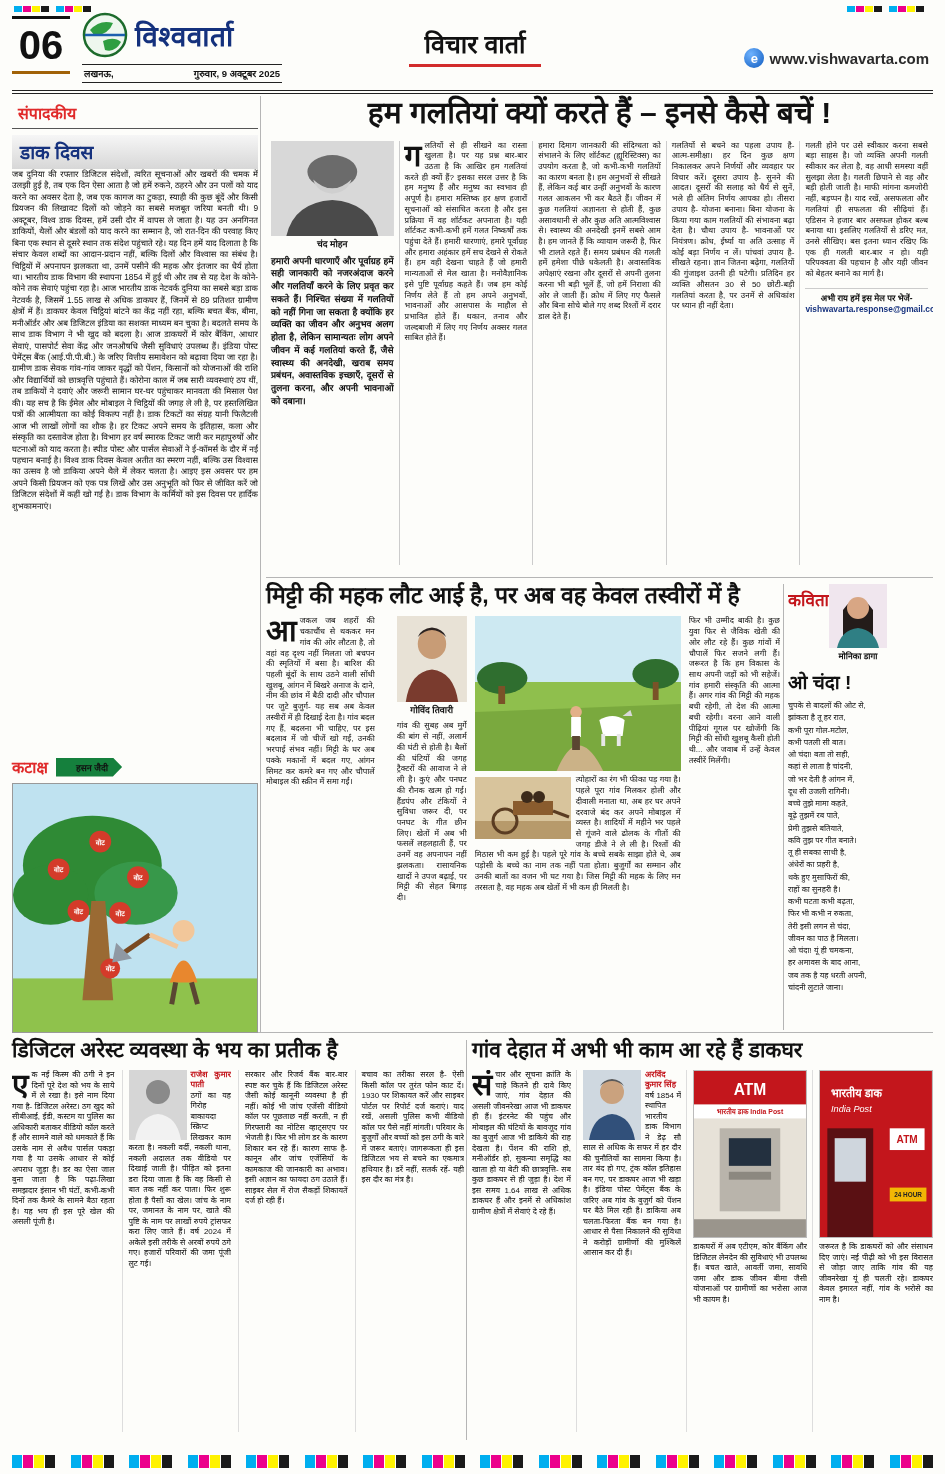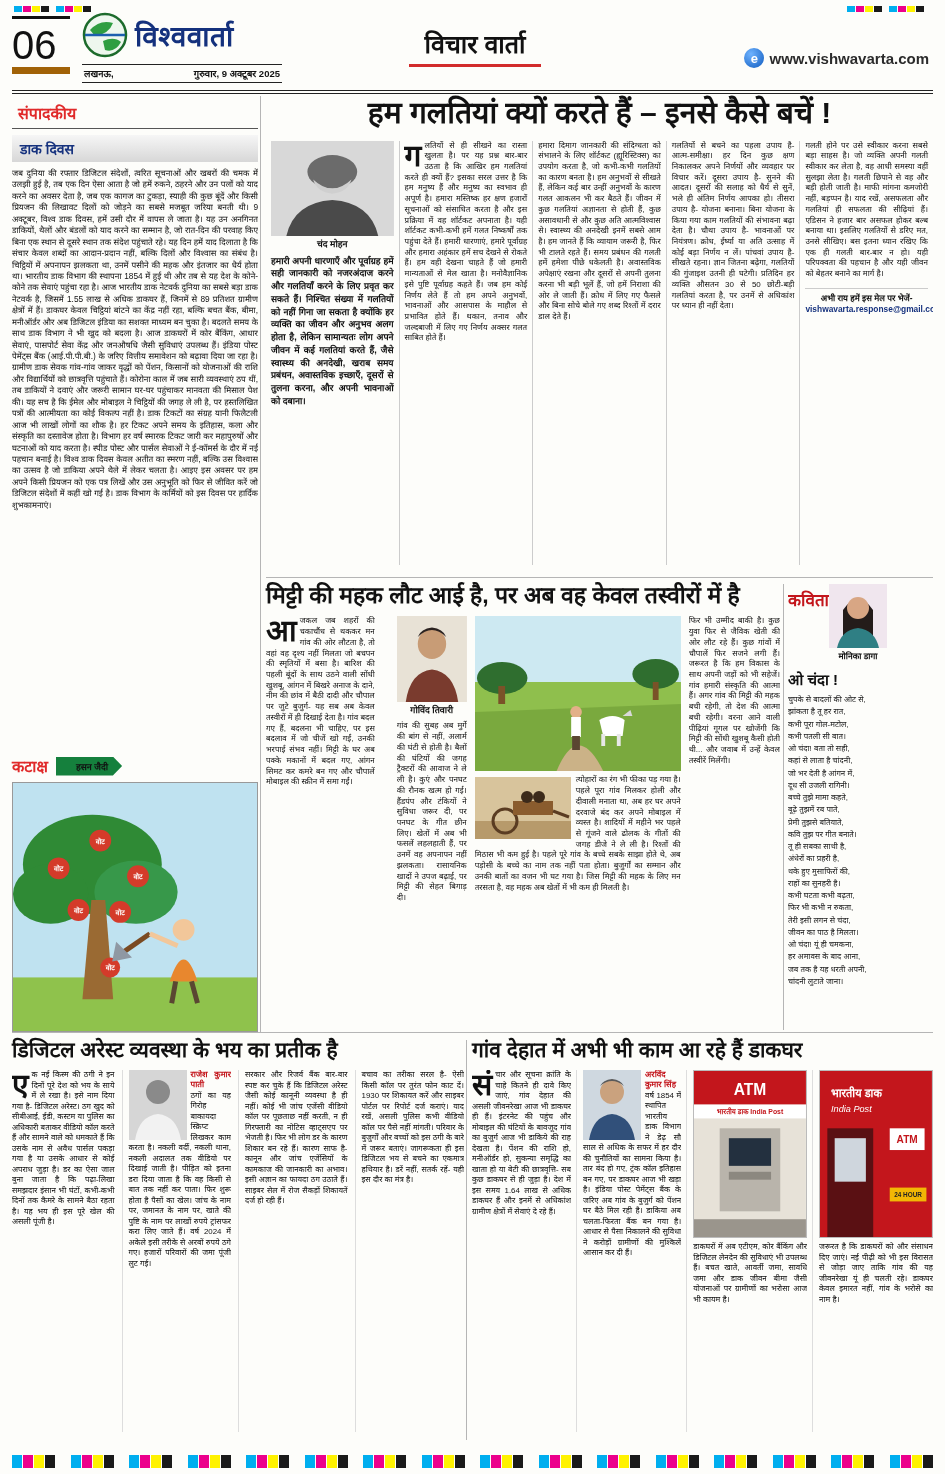--- a/index.html
+++ b/index.html
@@ -10,38 +10,38 @@
   
   .reg-strip { position:absolute; display:flex; }
   .cmyk-group { display:flex; gap:1px; margin-right:7px; }
   .cmyk-sq { width:9px; height:9px; display:inline-block; }
   .reg-strip .cmyk-sq { width:8px; height:6px; }
   .print-bar { position:absolute; left:12px; right:12px; bottom:5px; height:15px; display:flex; justify-content:space-between; align-items:center; overflow:hidden; }
   .print-bar .cmyk-group { margin-right:0; }
   .print-bar .cmyk-sq { width:10px; height:13px; }
 
   
-  .pagenum { position:absolute; left:12px; top:16px; width:58px; height:58px; border-top:3px solid #111; border-bottom:7px solid #a16207; font-size:40px; font-weight:normal; line-height:52px; }
+  .pagenum { position:absolute; left:12px; top:16px; width:58px; height:58px; border-top:3px solid #111; border-bottom:3px solid #a16207; font-size:40px; font-weight:bold; text-align:center; line-height:52px; }
   .logo-block { position:absolute; left:82px; top:12px; display:flex; align-items:center; gap:7px; }
   .logo-text { font-size:28px; font-weight:bold; color:#14317d; letter-spacing:.5px; }
   .dateline { position:absolute; left:82px; top:64px; width:200px; display:flex; justify-content:space-between; font-size:9.5px; font-weight:bold; border-top:1px solid #222; border-bottom:1px solid #222; padding:2px 2px; }
   .section-title-wrap { position:absolute; left:330px; width:290px; top:26px; text-align:center; }
   .section-title-text { font-size:25px; font-weight:bold; }
   .section-title-underline { width:132px; height:3px; background:#d22b2b; margin:4px auto 0; }
   .website { position:absolute; right:16px; top:48px; display:flex; align-items:center; gap:5px; font-size:15px; font-weight:bold; color:#2b2b2b; }
   .web-icon { width:20px; height:20px; border-radius:50%; background:radial-gradient(circle at 35% 30%, #6fb3ff, #0f5bbf); color:#fff; font-size:13px; font-weight:bold; display:flex; align-items:center; justify-content:center; }
   .header-rule { position:absolute; left:12px; right:12px; top:90px; height:4px; border-top:1.5px solid #222; border-bottom:1px solid #222; }
 
   .vline { position:absolute; width:1px; background:#b5b5b5; }
   .hline { position:absolute; height:1px; background:#b5b5b5; }
 
   
   .editorial { position:absolute; left:12px; top:100px; width:246px; }
   .edit-header { color:#e02a2a; font-size:16px; font-weight:bold; padding:2px 6px 4px; border-bottom:1.5px solid #555; margin-bottom:6px; }
-  .edit-title { background:linear-gradient(#f6f6f6,#d7d7d7); color:#16327e; font-size:14px; font-weight:bold; padding:4px 8px; margin-bottom:6px; }
+  .edit-title { background:linear-gradient(#f6f6f6,#d7d7d7); color:#16327e; font-size:19px; font-weight:bold; padding:4px 8px; }
   .edit-body { font-size:8.3px; line-height:1.38; text-align:justify; height:580px; overflow:hidden; }
   .cartoon-header { display:flex; align-items:center; gap:8px; margin-top:7px; }
   .cartoon-title { color:#e02a2a; font-size:16px; font-weight:bold; }
   .artist-tag { background:#15803d; font-size:9px; font-weight:bold; padding:3px 14px 3px 20px; clip-path:polygon(0 0, 86% 0, 100% 50%, 86% 100%, 0 100%); }
   .cartoon-box { margin-top:5px; width:246px; height:250px; border:1px solid #999; overflow:hidden; }
   .cartoon-box svg { width:100%; height:100%; display:block; }
 
   
   .main-article { position:absolute; left:266px; top:96px; width:667px; }
   .main-headline { font-size:30px; font-weight:bold; text-align:center; line-height:1.15; }
@@ -68,21 +68,21 @@
   .cart-img { float:left; width:96px; height:62px; margin:2px 5px 2px 0; }
   .cart-img svg { width:100%; height:100%; display:block; }
 
   
   .poem { position:absolute; left:788px; top:584px; width:146px; height:446px; overflow:hidden; }
   .poem-top { display:flex; align-items:flex-start; }
   .poem-header { color:#c3161c; font-size:17px; font-weight:bold; padding-top:4px; }
   .poem-photo-wrap { width:58px; }
   .poem-photo { width:58px; height:64px; }
   .poem-author { font-size:8.5px; font-weight:bold; text-align:center; margin-top:2px; }
-  .poem-title { font-size:15px; font-weight:bold; margin:8px 0 5px; }
+  .poem-title { font-size:19px; font-weight:bold; margin:8px 0 5px; }
   .poem-body { font-size:7.9px; line-height:1.55; white-space:pre-line; color:#222; text-align:justify; }
 
   
   .dl-article { position:absolute; left:12px; top:1038px; width:452px; }
   .dl-headline, .po-headline { font-size:21px; font-weight:bold; line-height:1.15; }
   .dl-cols { display:flex; gap:7px; margin-top:8px; height:362px; overflow:hidden; }
   .dlcol { flex:1; font-size:7.9px; line-height:1.33; text-align:justify; overflow:hidden; }
   .dlcol + .dlcol, .pocol + .pocol { border-left:1px solid #ddd; padding-left:6px; }
   .small-photo { width:58px; height:70px; float:left; margin:0 4px 2px 0; }
   .photo-name { color:#c3161c; font-weight:bold; font-size:8.2px; line-height:1.25; }

